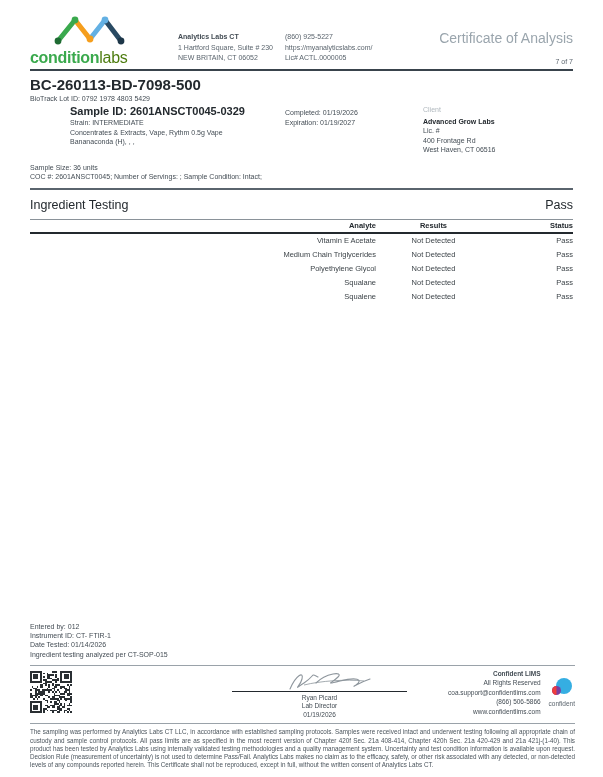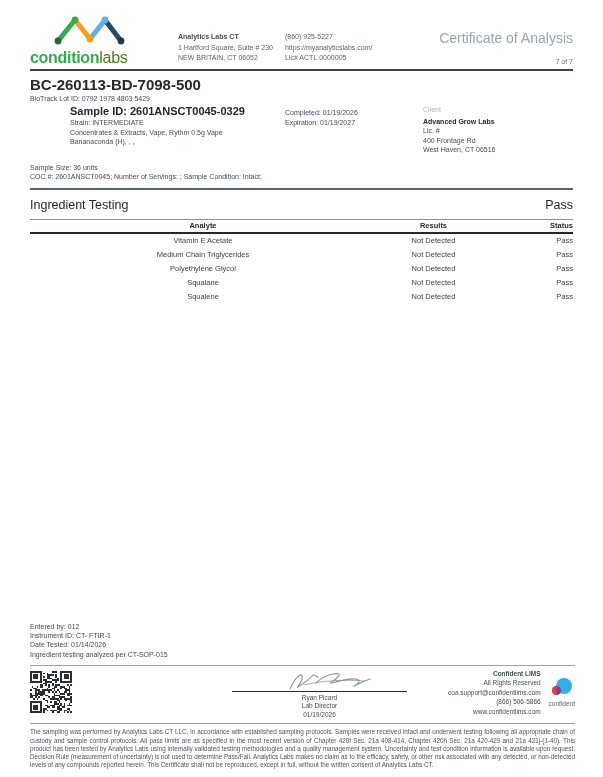--- a/index.html
+++ b/index.html
@@ -44,21 +44,21 @@
 
   
   .section-head{display:flex;align-items:flex-end;margin-top:8px;margin-bottom:7px;}
   .section-title{font-size:12.5px;color:#23292e;font-weight:normal;}
   .section-status{margin-left:auto;font-size:12.5px;color:#23292e;}
   .tbl{width:100%;font-size:7.5px;}
   .tbl-head{display:flex;font-weight:bold;color:#23292e;
             border-top:1px solid #8a9299;border-bottom:2px solid #23292e;
             padding:1px 0 2px 0;}
   .tbl-row{display:flex;padding:2.5px 0;color:#3d4449;}
-  .c-analyte{flex:1;text-align:center;}
+  .c-analyte{flex:1;text-align:right;}
   .c-results{width:115px;text-align:center;}
   .c-status{width:82px;text-align:right;}
 
   
   .bottom{position:absolute;left:30px;right:28px;top:622px;}
   .entered{font-size:7px;line-height:1.32;color:#434c54;margin-bottom:6px;}
   .footer-row{display:flex;align-items:flex-start;padding:3px 0 4px 0;}
   .qr{width:42px;height:42px;margin-top:2px;}
   .qr rect{fill:#2a2f33;}
   .sig-block{width:175px;margin-left:160px;text-align:center;position:relative;}

